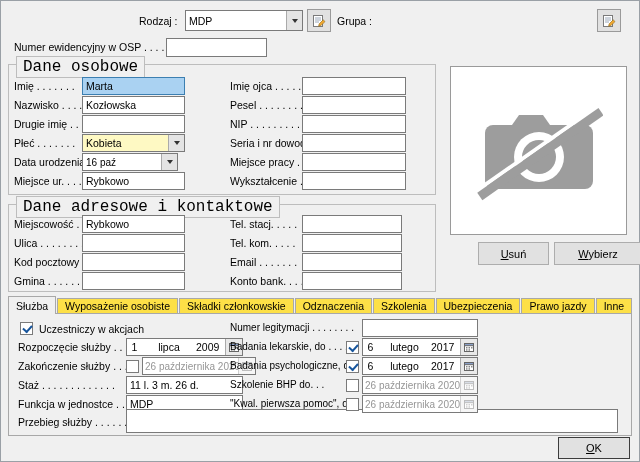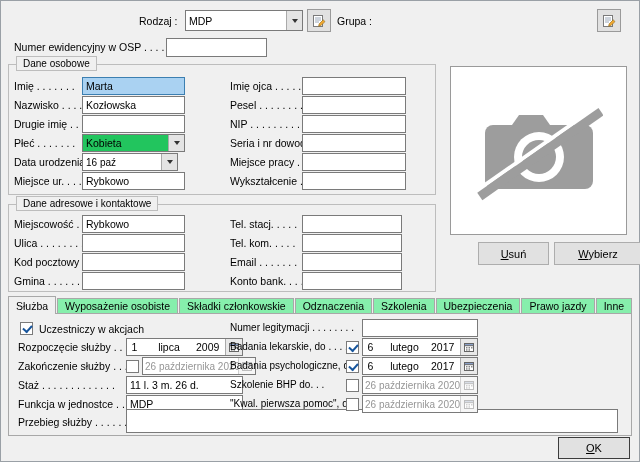--- a/index.html
+++ b/index.html
@@ -7,28 +7,28 @@
   .dialog { position:relative; width:640px; height:462px; background:#f0f0f0;
             outline:1px solid #9aa0a6; outline-offset:-1px; overflow:hidden; }
   .lbl { position:absolute; font-size:10.5px; color:#000; white-space:nowrap; line-height:12px;text-align:right; }
   .lbl.sm { font-size:10px; }
   .txt { position:absolute; height:18px; background:#fff; border:1px solid #7a7a7a;
          font-size:10.5px; color:#000; padding:2px 3px 0; overflow:hidden; white-space:nowrap; }
   .txt.sel { background:#aad2f2; border-color:#3c7fb1; }
   .combo { position:absolute; background:#fff; border:1px solid #7a7a7a; display:flex;
            align-items:center; overflow:hidden; }
   .combo .val { flex:1; font-size:10.5px; padding-left:3px; white-space:nowrap; overflow:hidden; }
-  .combo.gray { background:#22c55e;justify-content:flex-end; }
+  .combo.gray { background:#fef9c3;justify-content:flex-end; }
   .arrow-box { width:16px; align-self:stretch; background:#e4e4e4; border-left:1px solid #aaa;
                display:flex; align-items:center; justify-content:center; flex:none; }
   .arrow-box i { width:0; height:0; border-left:3.5px solid transparent;
                  border-right:3.5px solid transparent; border-top:4px solid #333; }
   .grp { position:absolute; border:1px solid #bdbdbd; }
   .grp-cap { position:absolute; top:-9px; left:7px; background:#f0f0f0; border:1px solid #bdbdbd;
-             padding:1px 6px; font-size:10px; white-space:nowrap; }
+             padding:1px 6px; font-size:16px; white-space:nowrap;font-family:Liberation Mono, monospace; }
   .cb { position:absolute; width:13px; height:13px; background:#fff; border:1px solid #7a7a7a; }
   .cb.checked::after { content:""; position:absolute; left:2px; top:2px; width:7px; height:4px;
              border-left:2px solid #17559c; border-bottom:2px solid #17559c; transform:rotate(-48deg); }
   .dtp { position:absolute; height:18px; background:#fff; border:1px solid #7a7a7a; display:flex;
          align-items:center; font-size:10.5px; overflow:hidden; }
   .dtp .d { width:15px; text-align:center; }
   .dtp .m { flex:1; text-align:center; overflow:hidden; }
   .dtp .y { width:29px; text-align:left; }
   .dtp .single { flex:1; padding-left:2px; font-size:10px; white-space:nowrap; overflow:hidden; }
   .dtp.disabled .single { color:#969696; }
@@ -40,21 +40,21 @@
          font-family:inherit; display:flex; align-items:center; justify-content:center; gap:5px;
          cursor:pointer; color:#000; }
   .btn .mn { display:block; }
   .btn .mn::first-letter { text-decoration:underline; }
   .btn.default { border-color:#3c3c3c; }
   .iconbtn { position:absolute; background:#e1e1e1; border:1px solid #9a9a9a; display:flex;
              align-items:center; justify-content:center; padding:0; cursor:pointer; }
   .photo { position:absolute; background:#fff; border:1px solid #9a9a9a; display:flex;
            align-items:center; justify-content:center; }
   .tabs { position:absolute; display:flex; align-items:flex-end; height:18px; z-index:2; }
-  .tab { font-size:10.5px; border:1px solid #a8a8a8; border-bottom:none; background:#86efac;
+  .tab { font-size:10.5px; border:1px solid #a8a8a8; border-bottom:none; background:#fde047;
          padding:0 7px; height:15px; margin-right:1px; margin-bottom:1px; display:flex;
          align-items:center; white-space:nowrap; cursor:pointer; }
   .tab.active { background:#f0f0f0; height:18px; margin-bottom:0; position:relative; z-index:3; }
   .tabpanel { position:absolute; background:#f0f0f0; border:1px solid #a8a8a8; z-index:1; }
   .ta { position:absolute; background:#fff; border:1px solid #7a7a7a; font-size:10.5px; padding:2px 3px; }
 </style>
 </head>
 <body>
 
 <div class="dialog">

